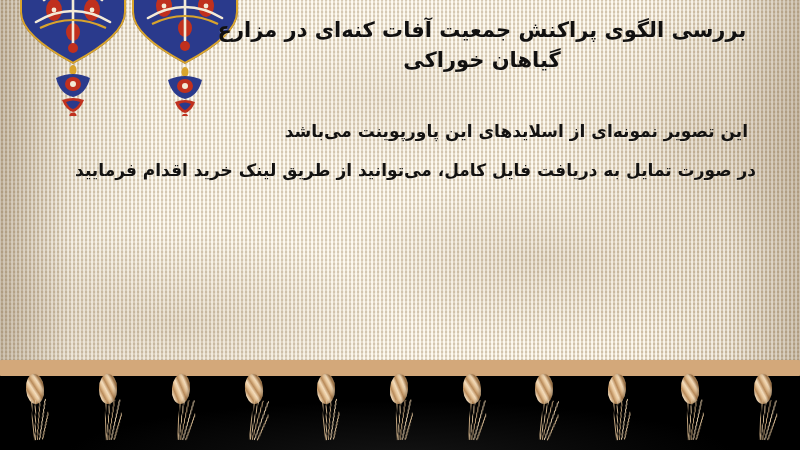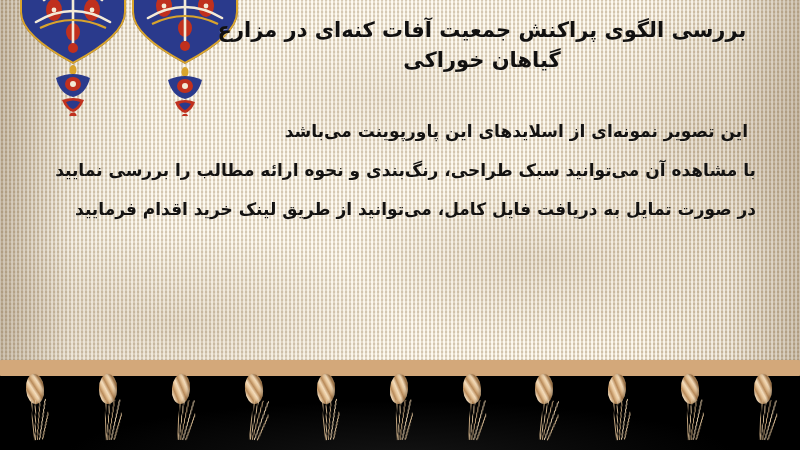--- a/index.html
+++ b/index.html
@@ -297,21 +297,20 @@
       </svg>
     </div>
   </div>
 
   <div class="text-layer">
 
     <div class="slide-title">بررسی الگوی پراکنش جمعیت آفات کنه‌ای در مزارع گیاهان خوراکی</div>
 
     <div class="body-block">
       <div class="body-line l1">این تصویر نمونه‌ای از اسلایدهای این پاورپوینت می‌باشد</div>
-      <div class="body-line l2">با مشاهده آن می‌توانید سبک طراحی، رنگ‌بندی و نحوه ارائه مطالب را بررسی نمایید</div>
       <div class="body-line l3">در صورت تمایل به دریافت فایل کامل، می‌توانید از طریق لینک خرید اقدام فرمایید</div>
     </div>
   </div>
 
   <div class="fringe-zone">
     <div class="black-band"></div>
     <div class="band-edge"></div>
     <div class="rope"></div>
     <div id="tassel-host">
         <div class="tassel" style="left: 23.3636px;">

